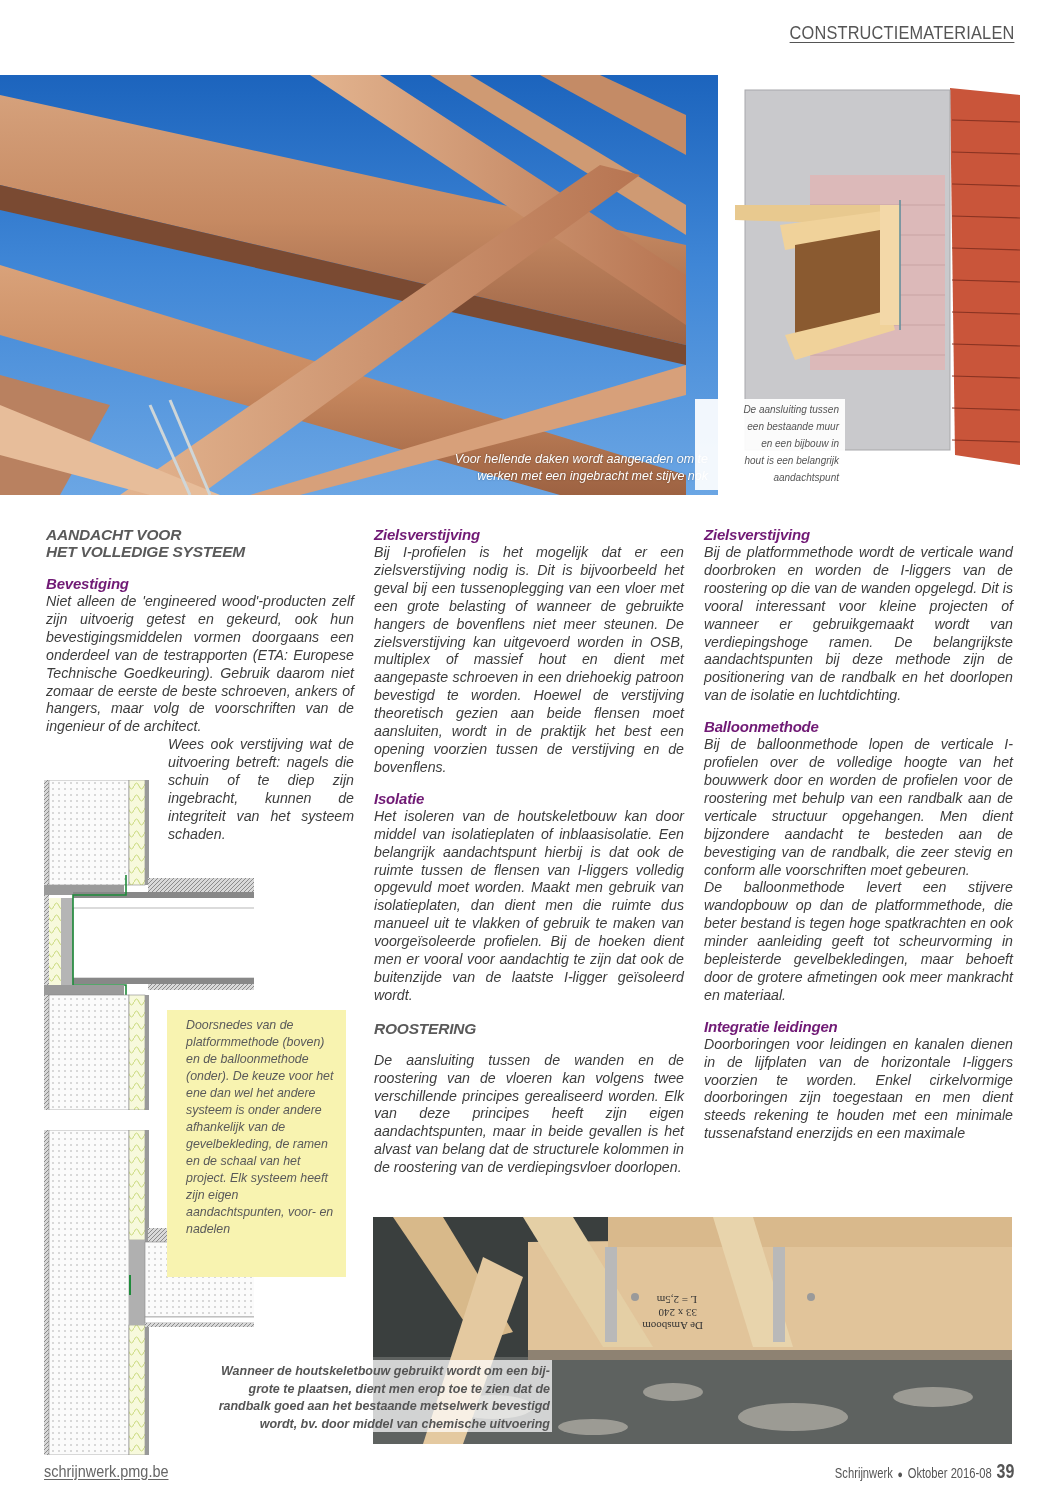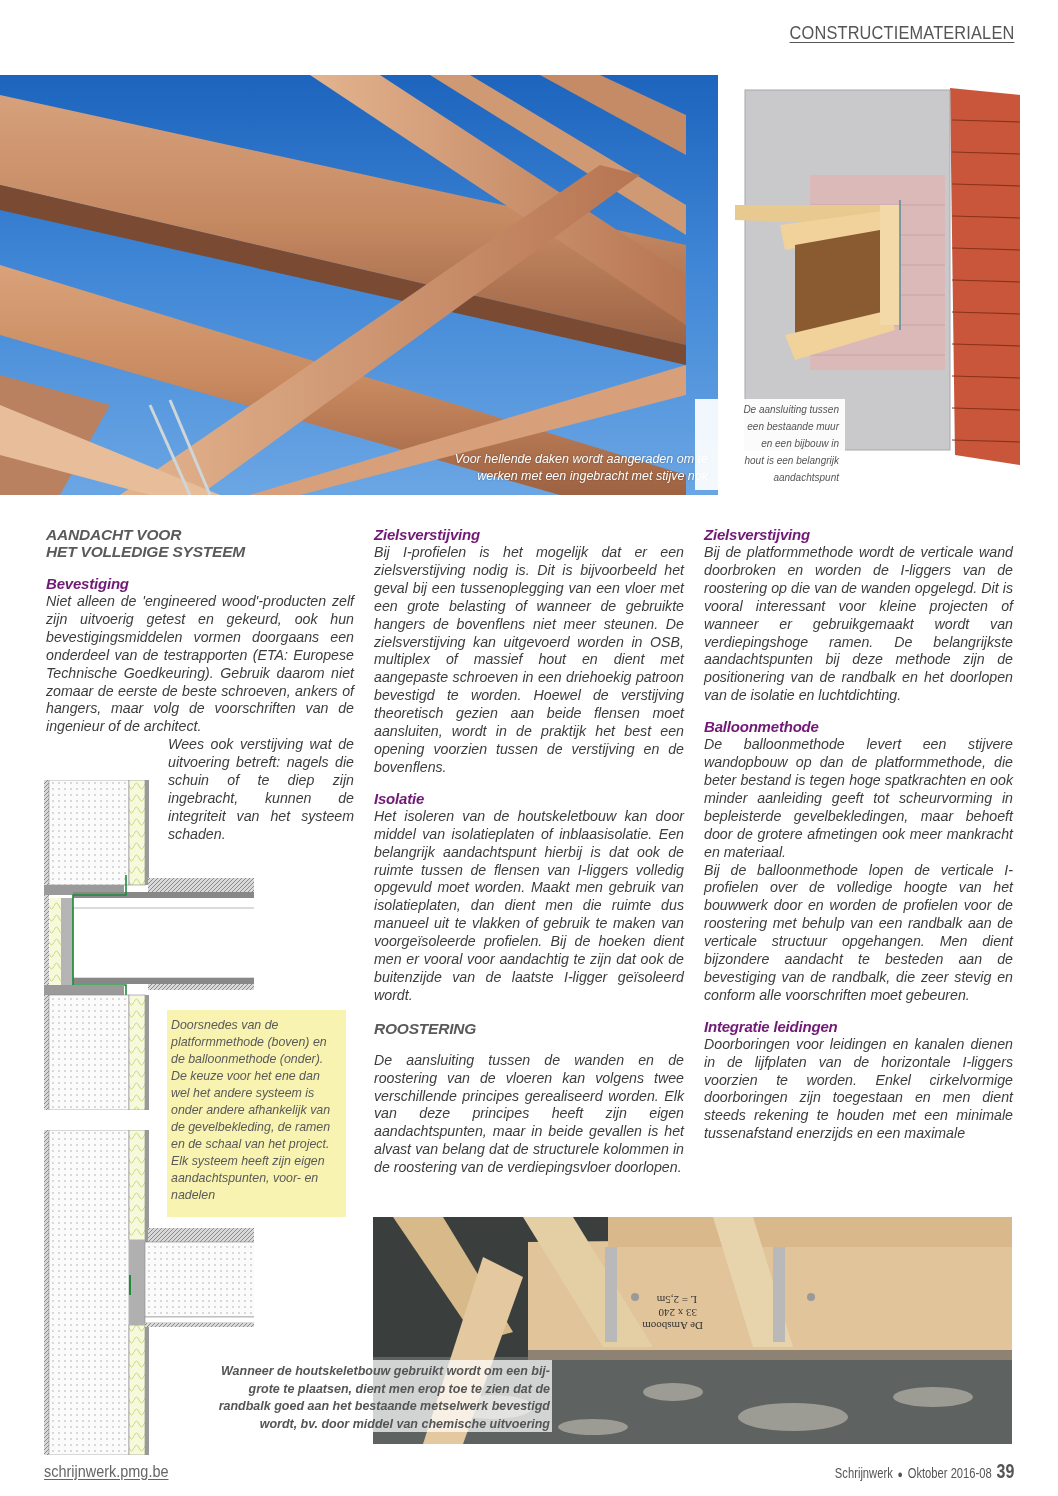--- a/index.html
+++ b/index.html
@@ -46,22 +46,22 @@
   .gap-md { height: 13px; }
   .indent-block { margin-left: 122px; }
   .indent-block p { text-align: justify; }
 
   
   .section-drawing { position: absolute; left: 44px; }
   .drawing-top { top: 780px; width: 210px; height: 330px; }
   .drawing-bottom { top: 1130px; width: 210px; height: 325px; }
 
   .yellow-caption {
-    position: absolute; left: 167px; top: 1010px; width: 179px; height: 207px;
-    background: #f8f3b0; padding: 7px 6px 6px 4px;
+    position: absolute; left: 167px; top: 1010px; width: 179px; height: 267px;
+    background: #f8f3b0; padding: 7px 6px 6px 19px;
     font-style: italic; font-size: 12.4px; line-height: 17px; color: #5a5a5a;
   }
 
   .bottom-photo {
     position: absolute; left: 373px; top: 1217px; width: 639px; height: 227px; overflow: hidden;
     background: #2e3131;
   }
   .bottom-photo svg { position: absolute; inset: 0; }
   .bottom-caption {
     position: absolute; left: 210px; top: 1363px; width: 340px;
@@ -244,22 +244,22 @@
   <h2>ROOSTERING</h2>
   <div class="gap-sm"></div>
   <p>De aansluiting tussen de wanden en de roostering van de vloeren kan volgens twee verschillende principes gerealiseerd worden. Elk van deze principes heeft zijn eigen aandachtspunten, maar in beide gevallen is het alvast van belang dat de structurele kolommen in de roostering van de verdiepingsvloer doorlopen.</p>
 </div>
 
 <div class="col col3">
   <h3>Zielsverstijving</h3>
   <p>Bij de platformmethode wordt de verticale wand doorbroken en worden de I-liggers van de roostering op die van de wanden opgelegd. Dit is vooral interessant voor kleine projecten of wanneer er gebruikgemaakt wordt van verdiepingshoge ramen. De belangrijkste aandachtspunten bij deze methode zijn de positionering van de randbalk en het doorlopen van de isolatie en luchtdichting.</p>
   <div class="gap-md"></div>
   <h3>Balloonmethode</h3>
+  <p>Bij de balloonmethode lopen de verticale I-profielen over de volledige hoogte van het bouwwerk door en worden de profielen voor de roostering met behulp van een randbalk aan de verticale structuur opgehangen. Men dient bijzondere aandacht te besteden aan de bevestiging van de randbalk, die zeer stevig en conform alle voorschriften moet gebeuren.</p>
   <p>De balloonmethode levert een stijvere wandopbouw op dan de platformmethode, die beter bestand is tegen hoge spatkrachten en ook minder aanleiding geeft tot scheurvorming in bepleisterde gevelbekledingen, maar behoeft door de grotere afmetingen ook meer mankracht en materiaal.</p>
-  <p>Bij de balloonmethode lopen de verticale I-profielen over de volledige hoogte van het bouwwerk door en worden de profielen voor de roostering met behulp van een randbalk aan de verticale structuur opgehangen. Men dient bijzondere aandacht te besteden aan de bevestiging van de randbalk, die zeer stevig en conform alle voorschriften moet gebeuren.</p>
   <div class="gap-md"></div>
   <h3>Integratie leidingen</h3>
   <p>Doorboringen voor leidingen en kanalen dienen in de lijfplaten van de horizontale I-liggers voorzien te worden. Enkel cirkelvormige doorboringen zijn toegestaan en men dient steeds rekening te houden met een minimale tussenafstand enerzijds en een maximale</p>
 </div>
 
 <div class="bottom-photo">
   <svg width="639" height="227" viewBox="0 0 639 227">
     <rect x="0" y="0" width="639" height="140" fill="#3a3f3e"></rect>
     <rect x="0" y="140" width="639" height="87" fill="#5e6260"></rect>
     <g fill="#cfcac0" opacity="0.55">

